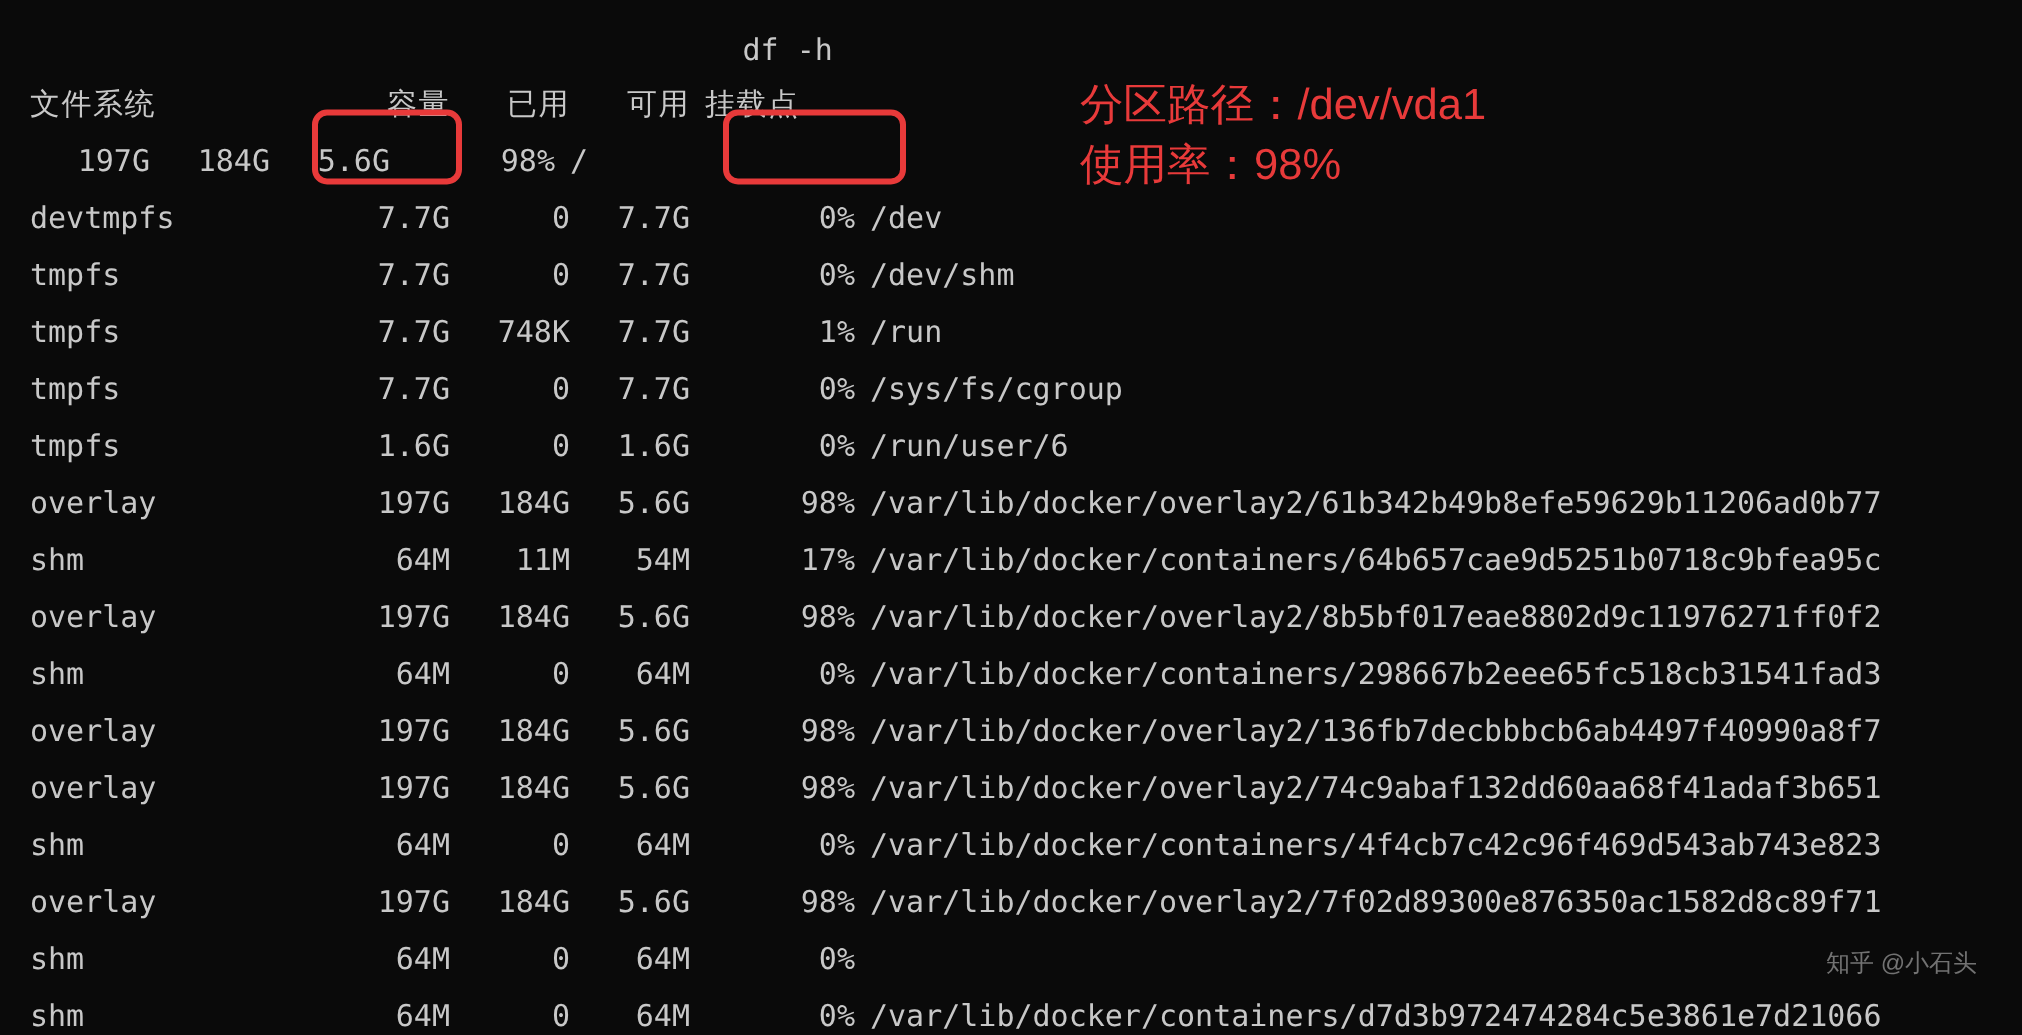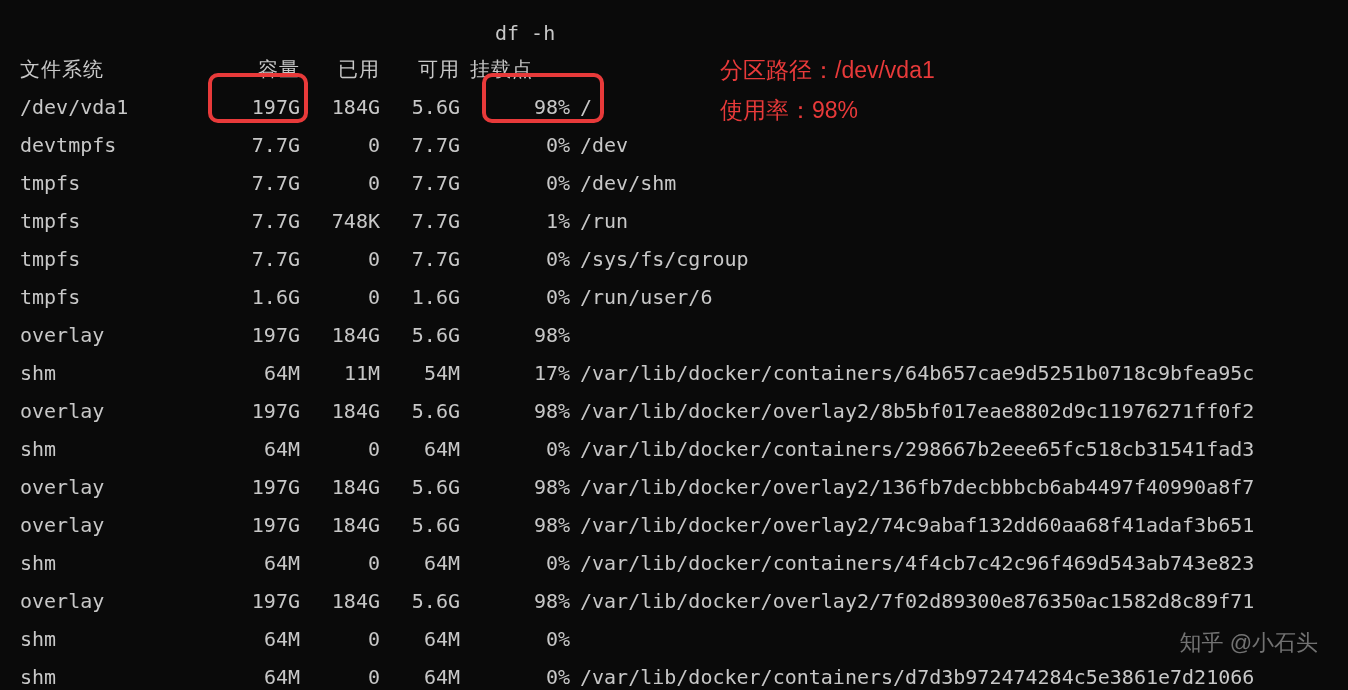--- a/index.html
+++ b/index.html
@@ -30,21 +30,21 @@
     .col-size  { width: 80px; text-align: right; }
     .col-used  { width: 80px; text-align: right; }
     .col-avail { width: 80px; text-align: right; }
     .col-usep  { width: 110px; text-align: right; }
     .col-mount { padding-left: 10px; flex: 1; }
     .annotations {
       position: absolute;
       top: 50px;
       left: 720px;
       color: #e83a3a;
-      font-size: 23px;
+      font-size: 29px;
       line-height: 40px;
       font-family: 'PingFang SC', 'Microsoft YaHei', sans-serif;
     }
     .highlight-size {
       position: absolute;
       top: 73px;
       left: 208px;
       width: 100px;
       height: 50px;
       border: 4px solid #e83a3a;
@@ -59,21 +59,21 @@
       height: 50px;
       border: 4px solid #e83a3a;
       border-radius: 10px;
       pointer-events: none;
     }
     .watermark {
       position: absolute;
       bottom: 28px;
       right: 30px;
       color: rgba(200,200,200,0.55);
-      font-size: 22px;
+      font-size: 16px;
       font-family: 'PingFang SC', 'Microsoft YaHei', sans-serif;
       margin-left: 40px;
     }
     .header-row .col-fs,
     .header-row .col-size,
     .header-row .col-used,
     .header-row .col-avail,
     .header-row .col-usep,
     .header-row .col-mount { letter-spacing: 1px; }
   </style>
@@ -86,21 +86,20 @@
   </div>
   <div class="row header-row">
     <span class="col-fs">文件系统</span>
     <span class="col-size">容量</span>
     <span class="col-used">已用</span>
     <span class="col-avail">可用</span>
     <span class="col-mount">挂载点</span>
   </div>
   <div id="rows-container">
       <div class="row">
-        <span class="col-fs">/dev/vda1</span>
         <span class="col-size">197G</span>
         <span class="col-used">184G</span>
         <span class="col-avail">5.6G</span>
         <span class="col-usep">98%</span>
         <span class="col-mount">/</span>
       </div>
       <div class="row">
         <span class="col-fs">devtmpfs</span>
         <span class="col-size">7.7G</span>
         <span class="col-used">0</span>
@@ -139,20 +138,21 @@
         <span class="col-avail">1.6G</span>
         <span class="col-usep">0%</span>
         <span class="col-mount">/run/user/6</span>
       </div>
       <div class="row">
         <span class="col-fs">overlay</span>
         <span class="col-size">197G</span>
         <span class="col-used">184G</span>
         <span class="col-avail">5.6G</span>
         <span class="col-usep">98%</span>
+        <span class="col-mount">/var/lib/docker/overlay2/61b342b49b8efe59629b11206ad0b77</span>
       </div>
       <div class="row">
         <span class="col-fs">shm</span>
         <span class="col-size">64M</span>
         <span class="col-used">11M</span>
         <span class="col-avail">54M</span>
         <span class="col-usep">17%</span>
         <span class="col-mount">/var/lib/docker/containers/64b657cae9d5251b0718c9bfea95c</span>
       </div>
       <div class="row">

